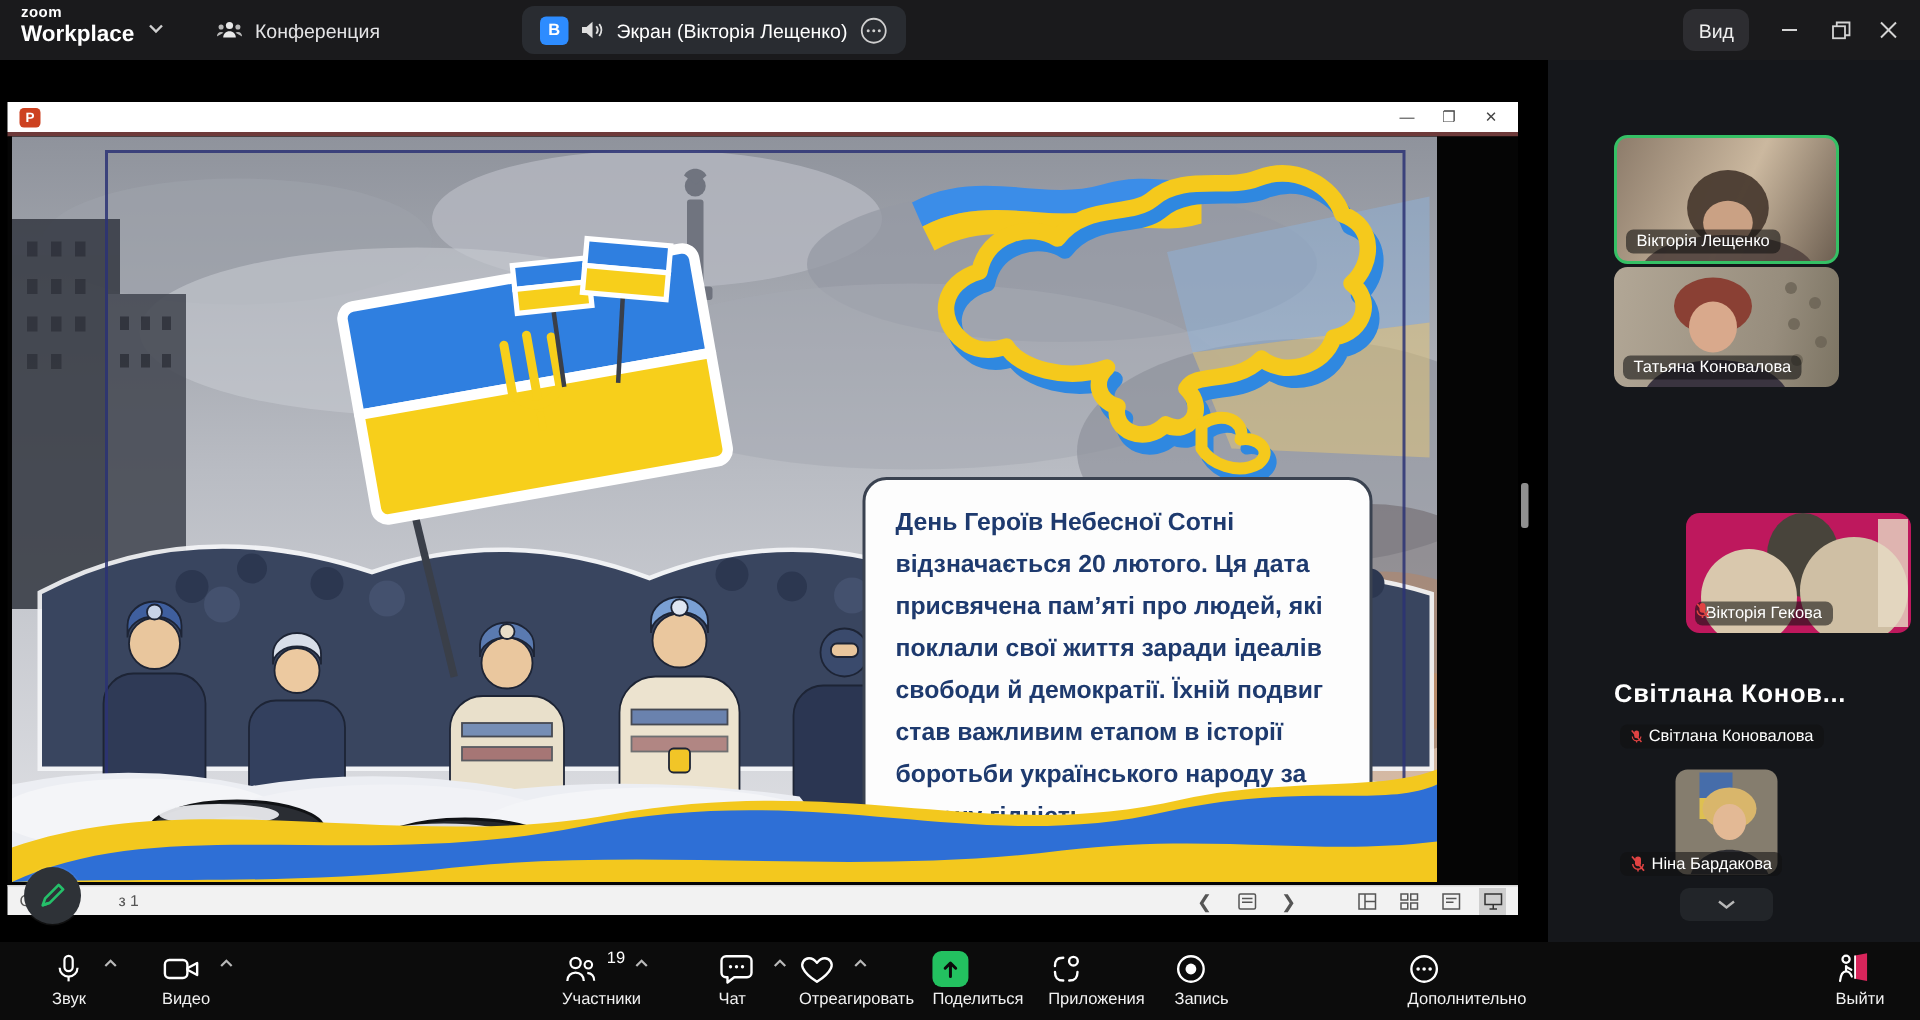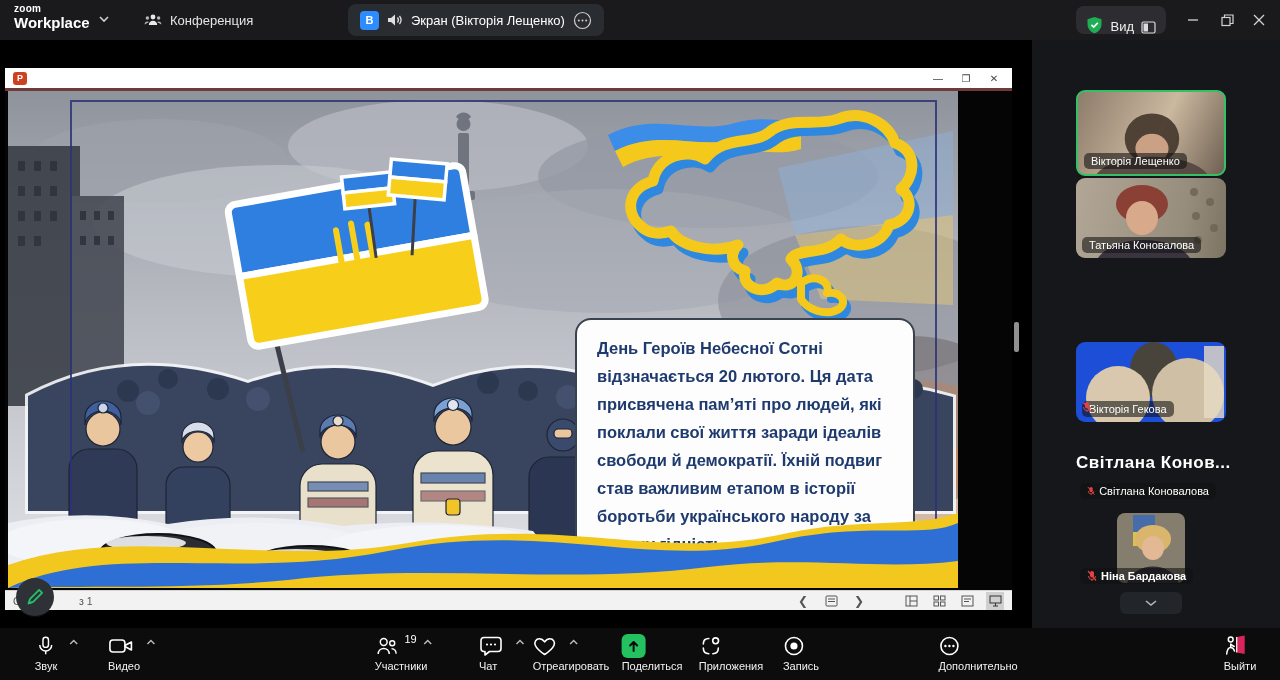--- a/index.html
+++ b/index.html
@@ -13,21 +13,21 @@
   .logo .l1 { font-size:10px; font-weight:600; letter-spacing:.3px; }
   .logo .l2 { font-size:15px; font-weight:700; margin-top:1px; }
   .logo-chev { position:absolute; left:98px; top:15px; }
   .tab { position:absolute; top:4px; height:32px; display:flex; align-items:center; gap:8px;
          padding:0 12px; border-radius:8px; color:#e4e4e6; font-size:13px; cursor:pointer; }
   .tab.meeting { left:132px; }
   .tab.screen { left:348px; background:#292c31; color:#fff; }
   .b-badge { width:19px; height:19px; border-radius:4px; background:#2d8cff; color:#fff;
              font-size:11px; font-weight:700; display:flex; align-items:center; justify-content:center; }
   .view-pill { position:absolute; right:114px; top:6px; height:28px; background:#2d2d31; border-radius:8px;
-               display:flex; align-items:flex-end; gap:7px; padding:0 10px; color:#f0f0f0; font-size:13px; cursor:pointer; }
+               display:flex; align-items:flex-start; gap:7px; padding:0 10px; color:#f0f0f0; font-size:13px; cursor:pointer;flex-direction:column; }
   .winbtn { position:absolute; top:8px; width:30px; height:24px; display:flex; align-items:center;
             justify-content:center; cursor:pointer; }
   .winbtn.min { right:72px; } .winbtn.max { right:38px; } .winbtn.close { right:6px; }
 
   
   .stage { position:absolute; left:0; top:40px; width:1280px; height:588px; background:#000; }
   .right-zone { position:absolute; left:1032px; top:0; width:248px; height:588px; background:#15171b; }
 
   
   .ppt { position:absolute; left:5px; top:28px; width:1007px; height:542px; background:#000; }
@@ -69,29 +69,29 @@
   .scroll-thumb { position:absolute; left:1014px; top:282px; width:5px; height:30px; background:#8f8f8f;
                   border-radius:2px; cursor:pointer; }
 
   
   .sidebar { position:absolute; left:1076px; top:50px; width:150px; height:538px; }
   .tile { position:absolute; left:0; width:150px; border-radius:9px; overflow:hidden; cursor:pointer; }
   .tile svg { position:absolute; inset:0; }
   .tile.t1 { top:0; height:86px; border:2px solid #35c065; background:linear-gradient(115deg,#8d7c6b,#cbb89f 55%,#6e6052); }
   .tile.t2 { top:88px; height:80px; background:linear-gradient(100deg,#b2a796,#978d7d 70%,#7c7463); }
   .tile.t3 { top:170px; height:80px; background:radial-gradient(circle at 55% 45%, #2b2c33, #121317 75%); }
-  .tile.t4 { top:252px; height:80px; background:#1d4ed8; }
+  .tile.t4 { top:252px; height:80px; background:#be185d;margin-left:48px; }
   .pill { position:absolute; left:6px; bottom:5px; max-width:136px; background:rgba(18,18,18,.58);
           border-radius:5px; padding:2px 7px; color:#fff; font-size:11px; white-space:nowrap;
           overflow:hidden; display:flex; align-items:center; gap:4px; }
   .bigname { position:absolute; left:0; top:363px; width:150px; text-align:center; color:#fff;
              font-size:17px; font-weight:700; letter-spacing:.5px; white-space:nowrap; }
   .pill.float1 { left:4px; bottom:auto; top:393px; }
   .tile.photo { top:423px; left:41px; width:68px; height:70px; border-radius:8px; background:#857d6e; }
-  .pill.float2 { left:4px; bottom:auto; top:478px;font-weight:bold; }
+  .pill.float2 { left:4px; bottom:auto; top:478px; }
   .chev-btn { position:absolute; left:44px; top:502px; width:62px; height:22px; border-radius:6px;
               background:#222529; display:flex; align-items:center; justify-content:center; cursor:pointer; }
 
   
   .toolbar { position:absolute; left:0; top:628px; width:1280px; height:52px; background:#0c0c0c; }
   .tb { position:absolute; top:5px; transform:translateX(-50%); display:flex; flex-direction:column;
         align-items:flex-start; cursor:pointer; color:#efefef; }
   .tb .iconrow { position:relative; height:25px; display:flex; align-items:center; justify-content:center; }
   .tb .lbl { font-size:11px; margin-top:2px; white-space:nowrap; color:#f2f2f2; }
   .tb .chev { position:absolute; top:6px; right:-22px; }

